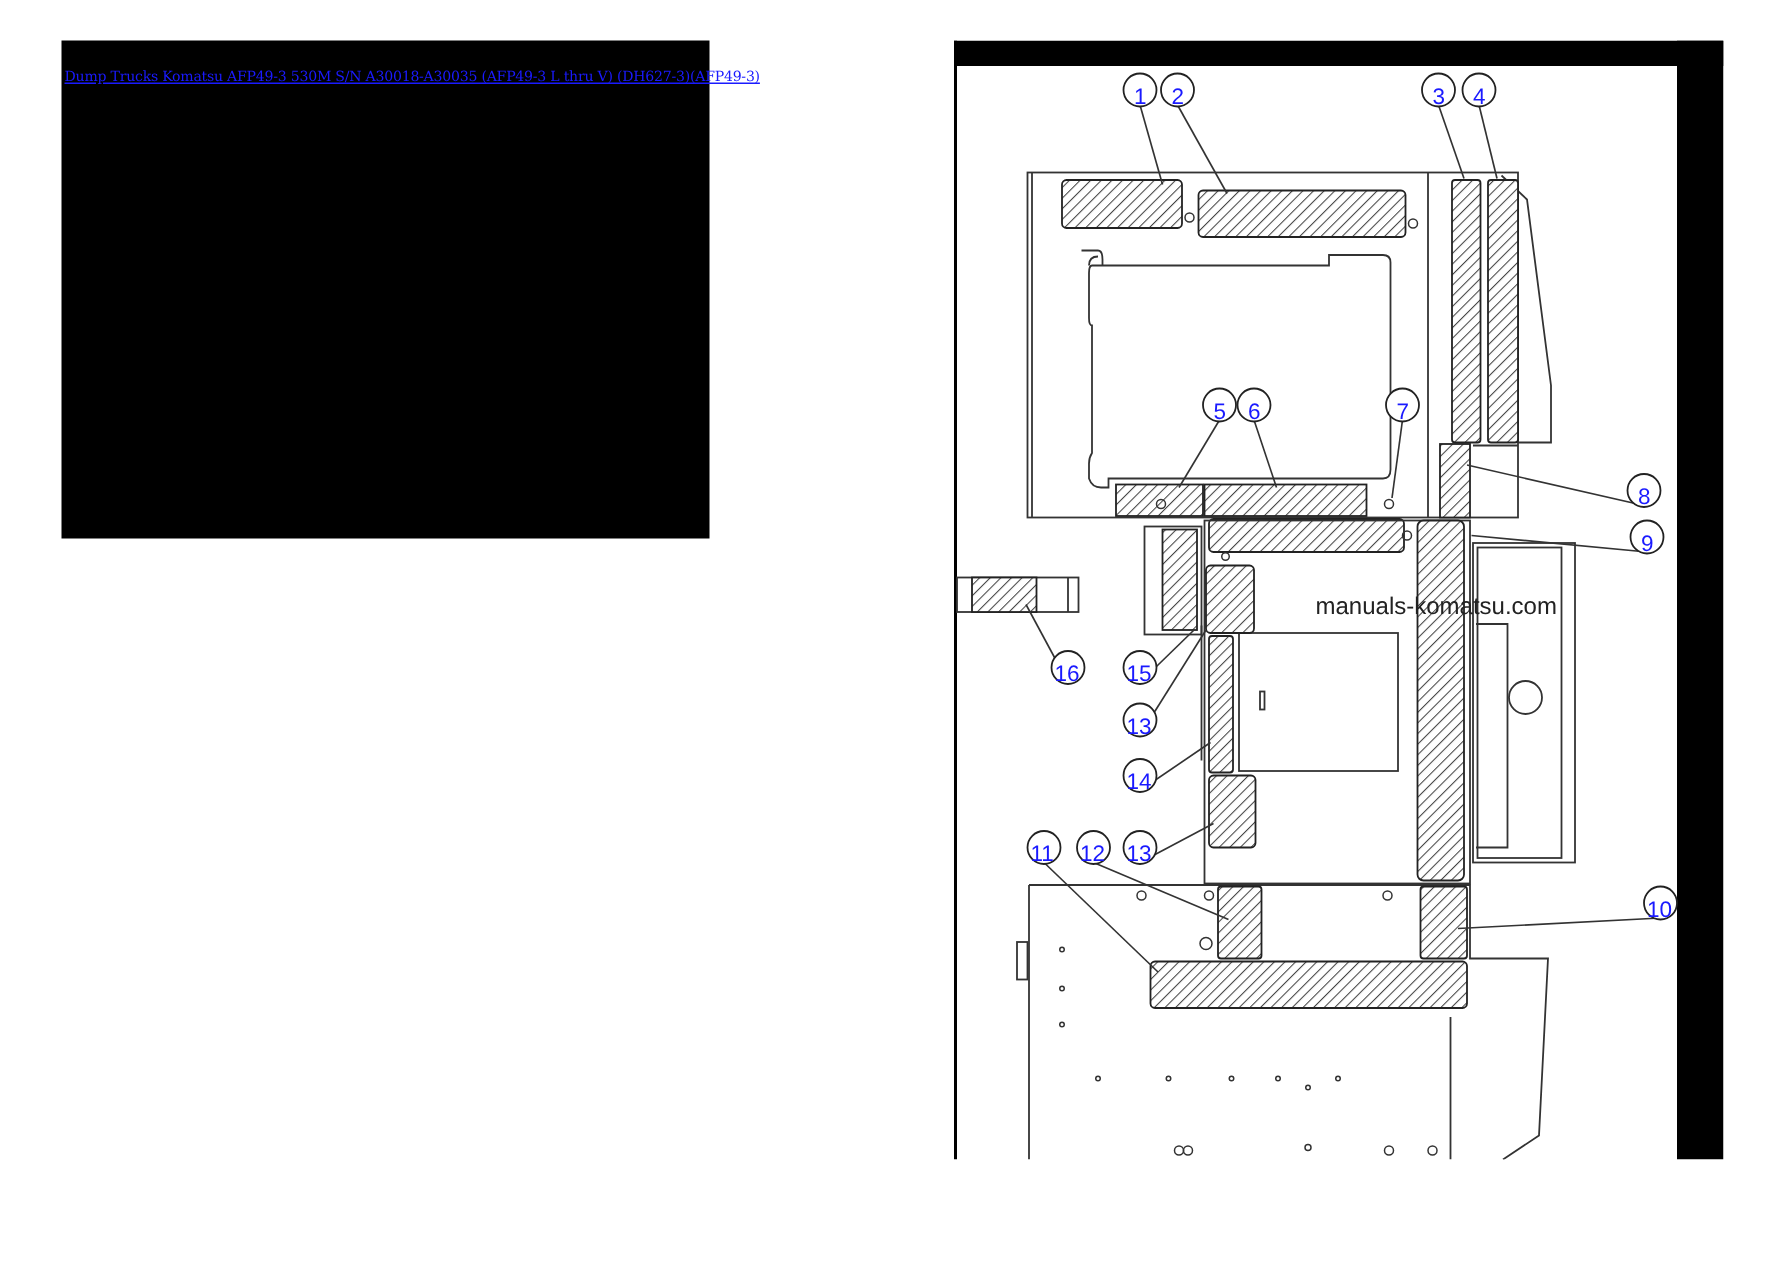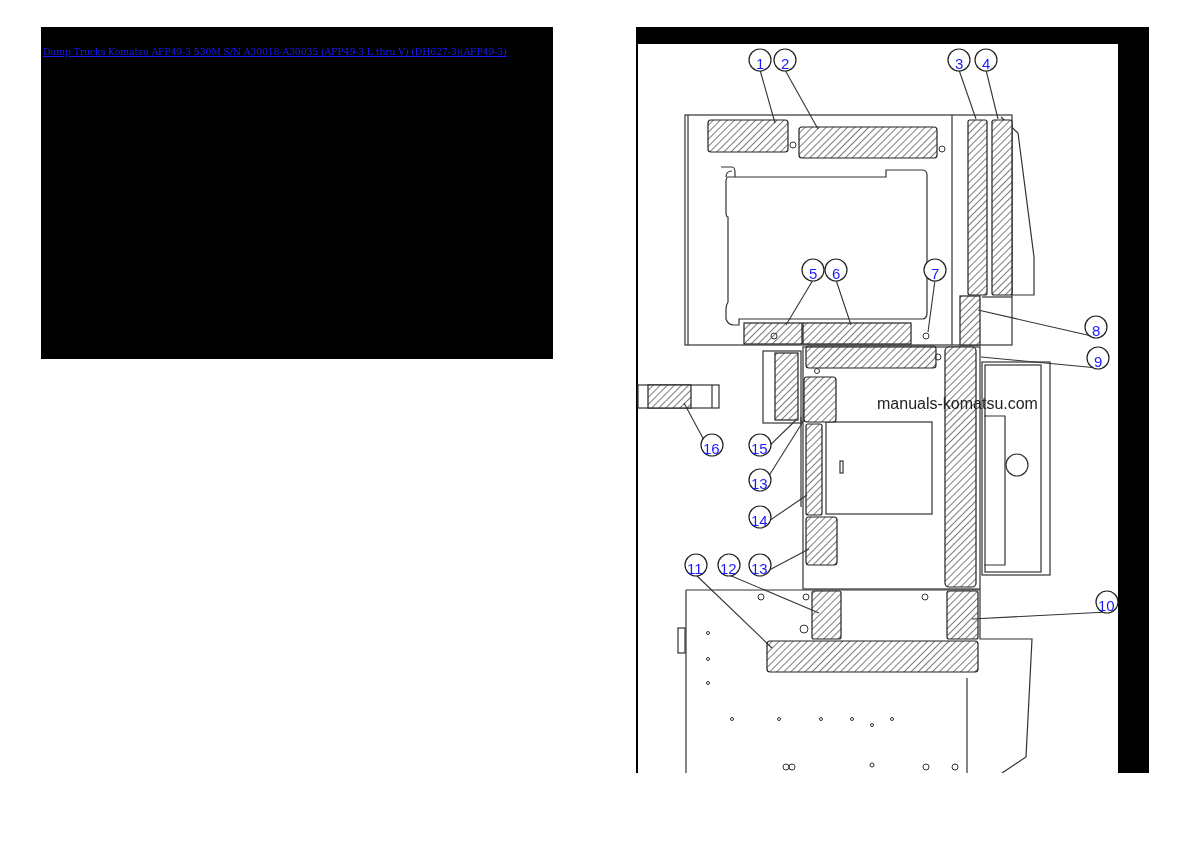--- a/index.html
+++ b/index.html
@@ -1,17 +1,17 @@
 <!DOCTYPE html>
 <html><head>
 <meta charset="utf-8">
 <style>
   html, body { margin: 0; padding: 0; background: #ffffff; }
   body { width: 1190px; height: 842px; position: relative; overflow: hidden; font-family: "Liberation Sans", sans-serif; }
-  .left-panel { position: absolute; left: 41px; top: 27px; width: 512px; height: 332px; background: #000000; }
+  .left-panel { position: absolute; left: 41px; top: 27px; width: 432px; height: 332px; background: #000000; }
   .title-link { position: absolute; left: 2px; top: 19px; font-family: "DejaVu Serif", serif; font-size: 9.4px; color: #1a1aff; text-decoration: underline; white-space: nowrap; letter-spacing: -0.15px; cursor: pointer; }
   .diagram { position: absolute; left: 636px; top: 27px; width: 513px; height: 746px; }
   .diagram svg { display: block; }
   .callout-num { font-family: "Liberation Sans", sans-serif; font-size: 15px; fill: #1a1aff; }
   .watermark { font-family: "Liberation Sans", sans-serif; font-size: 16px; fill: #222222; }
 </style>
 </head>
 <body>
 
 <div class="left-panel">

